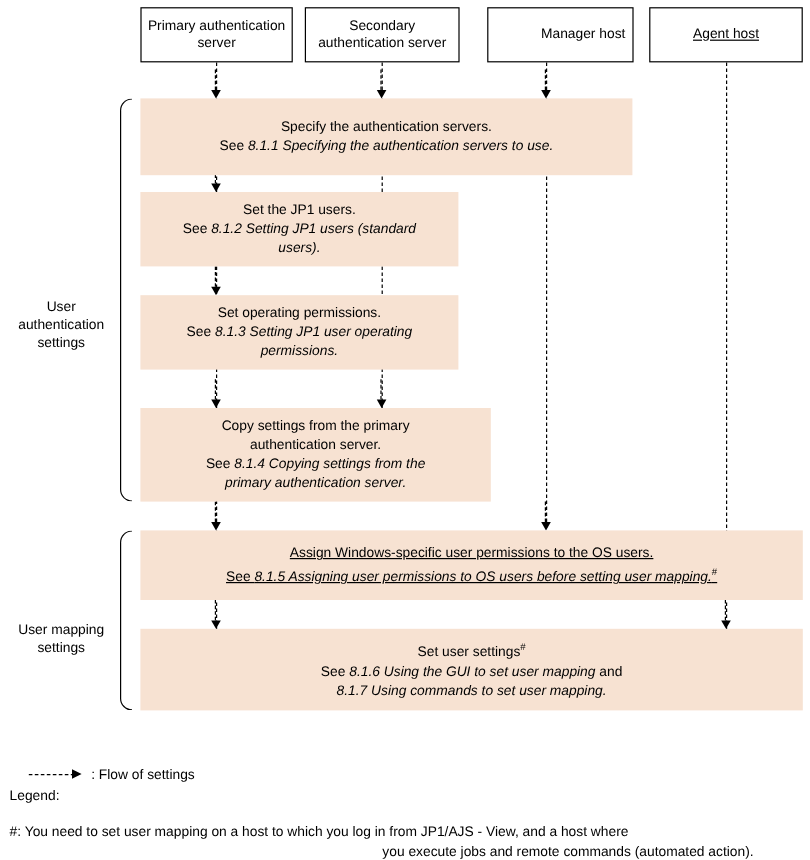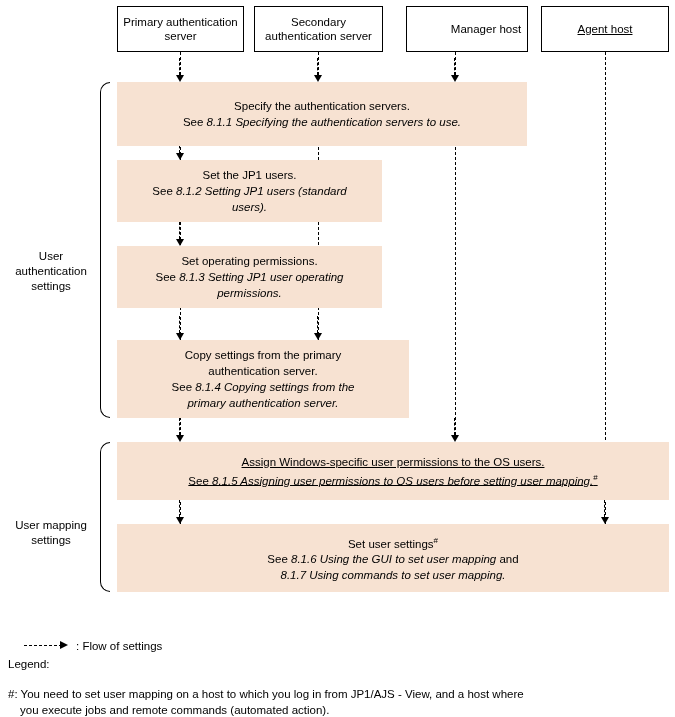--- a/index.html
+++ b/index.html
@@ -129,21 +129,21 @@
     border-top: 4.5px solid transparent;
     border-bottom: 4.5px solid transparent;
     border-left: 8px solid #000000;
   }
   .footnote {
     position: absolute;
     font-size: 11.5px;
     line-height: 16px;
     width: 620px;
   }
-  .footnote .indent { display: block; padding-left: 12px; }
+  .footnote .indent { display: block; padding-left: 12px; text-align: right; }
 </style>
 </head>
 <body>
 
 <div class="canvas">
 
   <div class="col-head" style="left:117px; top:6px; width:127px; height:46px;">
     <div>
       <span class="ln">Primary</span>
       <span class="ln">authentication</span>

